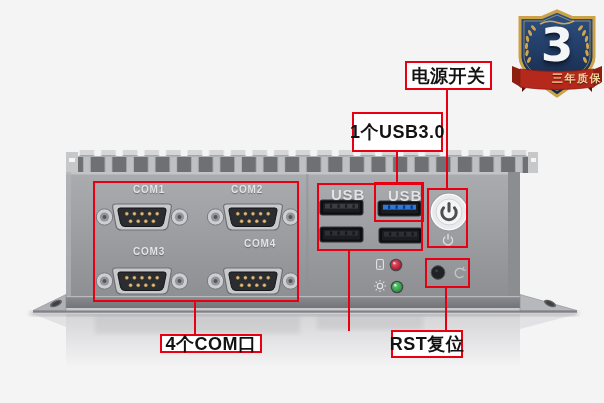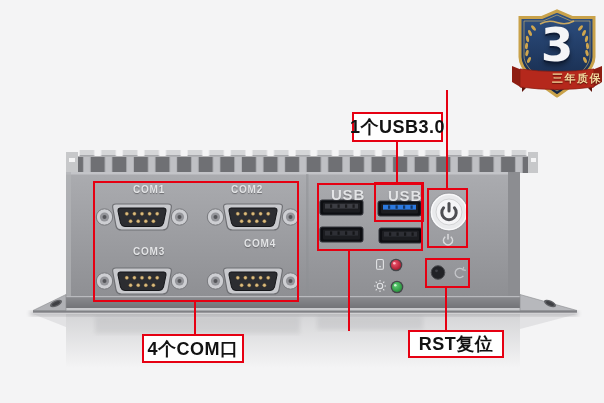--- a/index.html
+++ b/index.html
@@ -216,23 +216,24 @@
   <div class="rbox" style="left:374px;top:182px;width:50px;height:40px"></div>
   <div class="rbox" style="left:427px;top:188px;width:41px;height:60px"></div>
   <div class="rbox" style="left:425px;top:258px;width:45px;height:30px"></div>
 
   <div class="rline" style="left:446px;top:90px;height:98px"></div>
   <div class="rline" style="left:396px;top:139px;height:44px"></div>
   <div class="rline" style="left:194px;top:302px;height:33px"></div>
   <div class="rline" style="left:348px;top:251px;height:80px"></div>
   <div class="rline" style="left:445px;top:288px;height:43px"></div>
 
-  <div class="rlabel" style="left:352px;top:112px;width:91px;height:30px">1个USB3.0</div>
-  <div class="rlabel" style="left:142px;top:334px;width:102px;height:29px">4个COM口</div>
-  <div class="rlabel" style="left:408px;top:330px;width:96px;height:28px">RST复位</div>
+  <div class="rlabel" style="left:405px;top:61px;width:87px;height:29px">电源开关</div>
+  <div class="rlabel" style="left:352px;top:112px;width:91px;height:40px">1个USB3.0</div>
+  <div class="rlabel" style="left:160px;top:334px;width:102px;height:19px">4个COM口</div>
+  <div class="rlabel" style="left:391px;top:330px;width:72px;height:28px">RST复位</div>
 
   <svg class="abs" style="left:512px;top:8px" width="90" height="100" viewBox="0 0 90 100">
     <defs>
       <linearGradient id="navyGrad" x1="0" y1="0" x2="0" y2="1">
         <stop offset="0" stop-color="#2e5183"></stop>
           <stop offset="1" stop-color="#142544"></stop>
       </linearGradient>
     </defs>
     <path d="M45 3 L60 9.5 L82 9.5 L82 49 C82 63 64 75 45 88 C26 75 8 63 8 49 L8 9.5 L30 9.5 Z" fill="url(#navyGrad)" stroke="#c9a24a" stroke-width="3"></path>
     <path d="M45 7 L59 13 L78 13 L78 48 C78 60 62 71 45 83 C28 71 12 60 12 48 L12 13 L31 13 Z" fill="none" stroke="#e2c068" stroke-width="0.8" opacity="0.7"></path>

